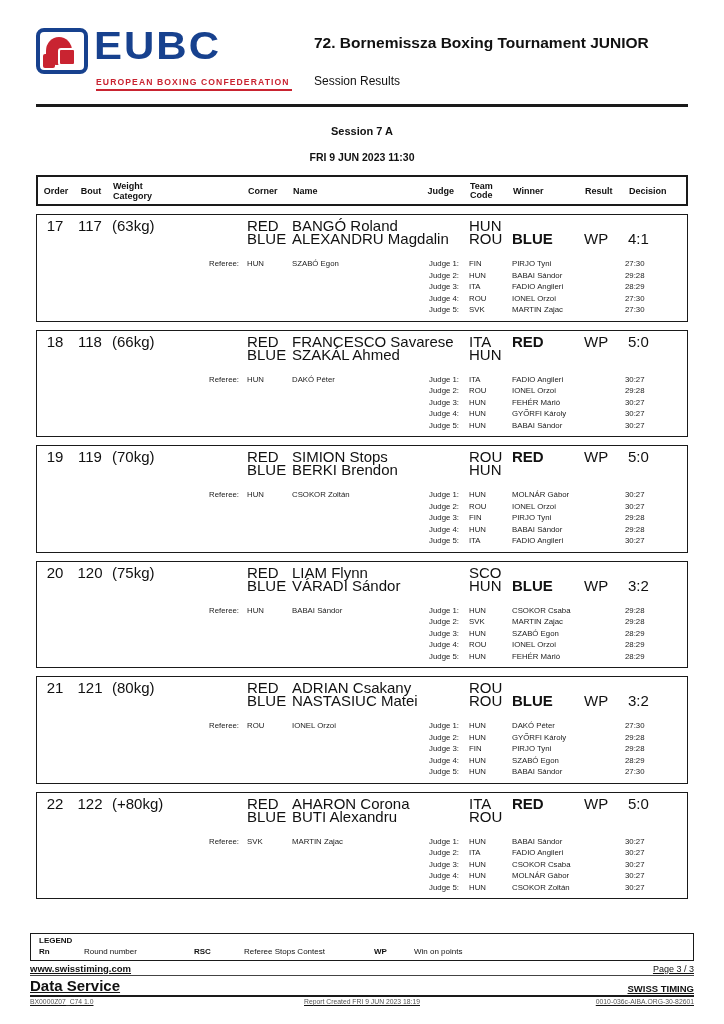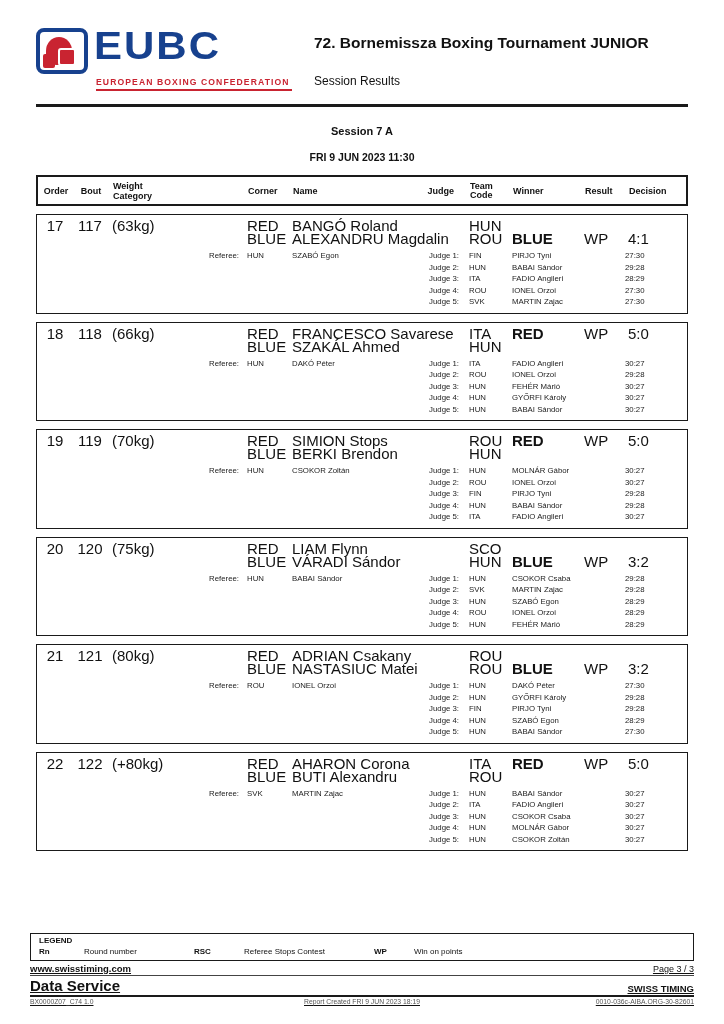--- a/index.html
+++ b/index.html
@@ -63,21 +63,21 @@
   .fighter-row .fname  { padding-left:8px; white-space:nowrap; }
   .fighter-row .order, .fighter-row .boutno { text-align:center; }
   .fighter-row .weight { padding-left:5px; }
   .fighter-row .team   { padding-left:10px; }
   .fighter-row .winner { padding-left:3px; font-weight:bold; }
   .fighter-row .result { padding-left:3px; }
   .fighter-row .decision { padding-left:3px; }
 
   .officials { margin-top:5px; }
   .official-row { font-size:7.8px; line-height:11.5px; color:#222; }
-  .official-row .ref-label { text-align:right; }
+  .official-row .ref-label { text-align:right;margin-top:8px; }
   .official-row .ref-team  { padding-left:8px; }
   .official-row .ref-name  { padding-left:8px; white-space:nowrap; }
   .official-row .j-label   { text-align:right; }
   .official-row .j-team    { padding-left:10px; }
   .official-row .j-name    { grid-column:9 / span 2; padding-left:3px; white-space:nowrap; }
   .official-row .j-score   { padding-right:7px; }
 
   
   .legend-box { position:absolute; left:30px; right:30px; top:933px;
     border:1.5px solid #1a1a1a; padding:2px 8px 4px 8px; font-size:8px; }

